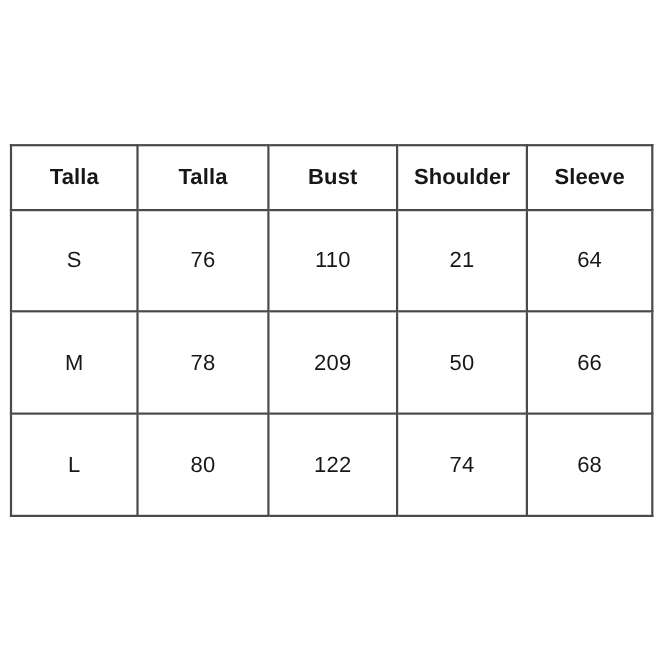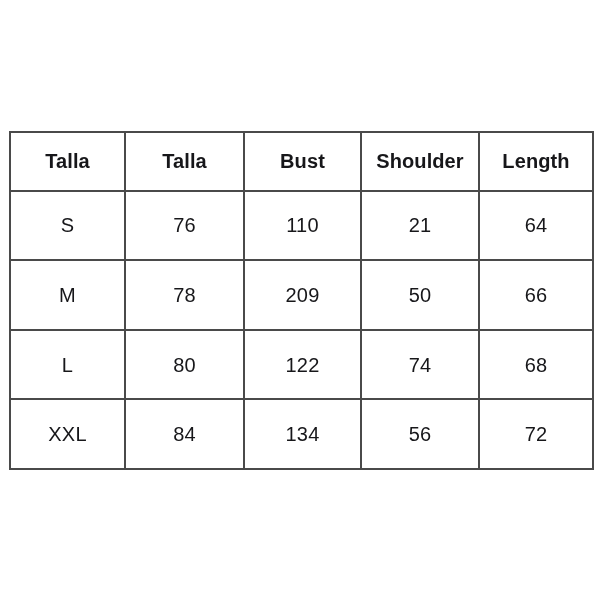--- a/index.html
+++ b/index.html
@@ -86,21 +86,21 @@
         <col class="c-shoulder">
         <col class="c-sleeve">
       </colgroup>
 
       <thead>
         <tr>
           <th>Talla</th>
           <th>Talla</th>
           <th>Bust</th>
           <th>Shoulder</th>
-          <th>Length</th>
+          <th>Sleeve</th>
         </tr>
       </thead>
 
       <tbody>
         <tr>
           <td class="size-cell">S</td>
           <td>76</td>
           <td>110</td>
           <td>21</td>
           <td>64</td>
@@ -112,24 +112,17 @@
           <td>50</td>
           <td>66</td>
         </tr>
         <tr>
           <td class="size-cell">L</td>
           <td>80</td>
           <td>122</td>
           <td>74</td>
           <td>68</td>
         </tr>
-        <tr>
-          <td class="size-cell">XXL</td>
-          <td>84</td>
-          <td>134</td>
-          <td>56</td>
-          <td>72</td>
-        </tr>
       </tbody>
     </table>
   </div>
 
 </div>
 
 </body></html>

